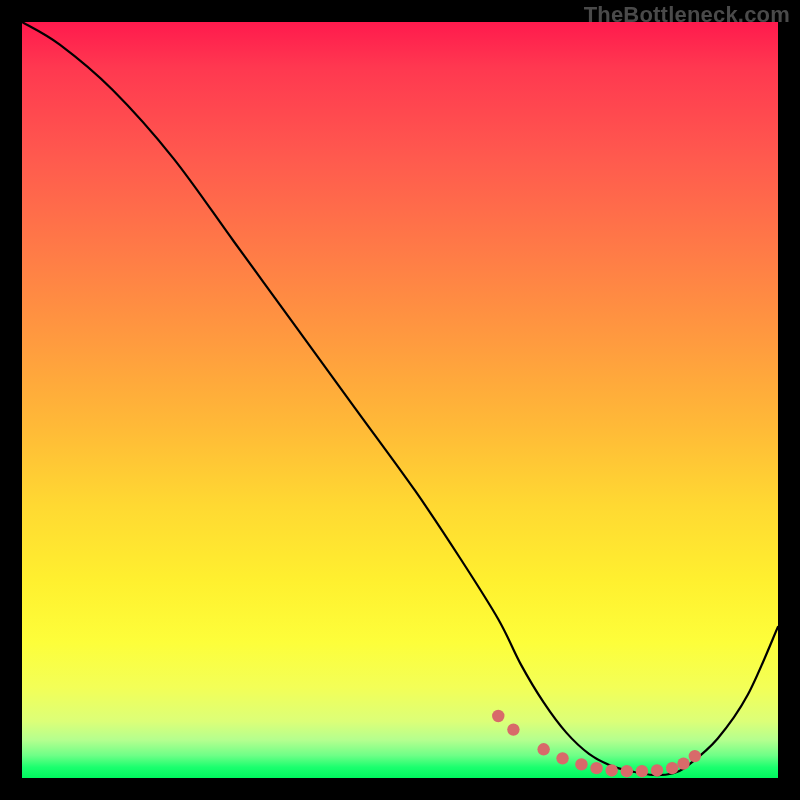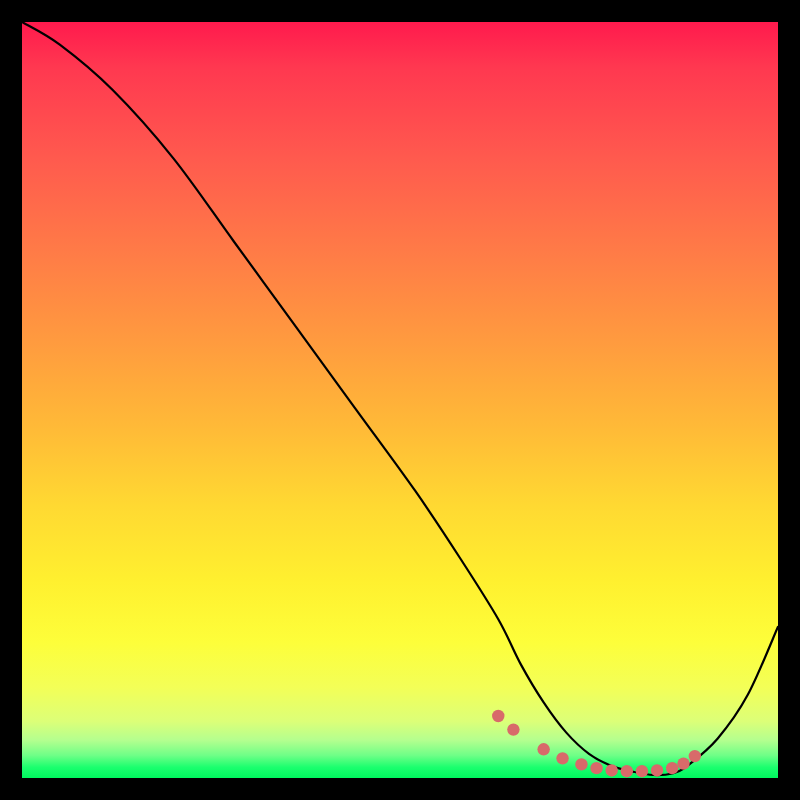--- a/index.html
+++ b/index.html
@@ -81,13 +81,14 @@
           <circle cx="604.8000000000001" cy="749.196" r="6.2" class="dot"></circle>
           <circle cx="619.92" cy="749.196" r="6.2" class="dot"></circle>
           <circle cx="635.04" cy="748.44" r="6.2" class="dot"></circle>
           <circle cx="650.16" cy="746.172" r="6.2" class="dot"></circle>
           <circle cx="661.5" cy="741.636" r="6.2" class="dot"></circle>
           <circle cx="672.84" cy="734.076" r="6.2" class="dot"></circle>
         </g>
     </svg>
 
   </div>
+  <div class="watermark">TheBottleneck.com</div>
 </div>
 
 </body></html>

